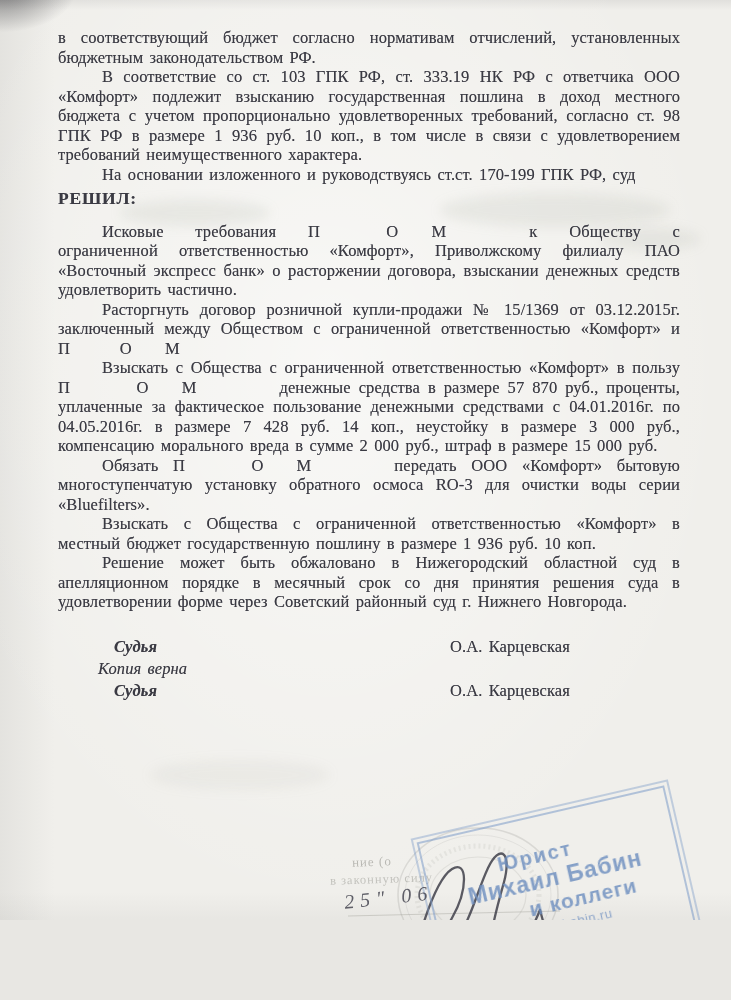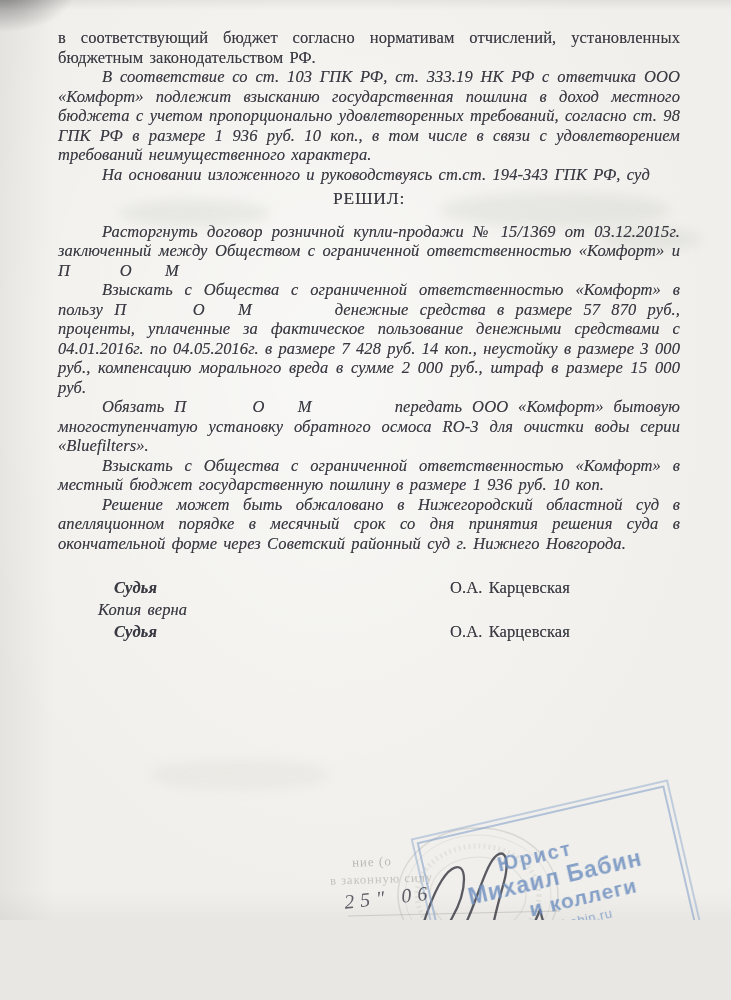--- a/index.html
+++ b/index.html
@@ -25,23 +25,23 @@
   .smudge.s3 { left:600px; top:228px; width:100px; height:22px; }
   .smudge.s4 { left:150px; top:760px; width:180px; height:30px; background:rgba(148,152,138,.08); }
 
   .content {
     position:absolute; left:58px; top:28px; width:622px;
     font-size:16.5px; line-height:19.5px; color:#3a3a43;
     text-align:justify; word-spacing:2px; letter-spacing:.1px;
     text-shadow:0 0 .6px rgba(58,58,67,.55);
   }
   .content p { text-align:justify; }
-  .content p.indent { text-indent:44px;font-style:italic; }
+  .content p.indent { text-indent:44px; }
   .heading {
-    text-align:center; font-weight:normal; font-size:17.5px;
+    text-align:left; font-weight:bold; font-size:17.5px;
     letter-spacing:.8px; margin:5px 0 13px 0;
   }
   .sig-block { margin-top:25px; }
   .sig-row { position:relative; height:22px; }
   .sig-label { position:absolute; left:56px; font-weight:bold;font-style:italic; }
   .sig-label.copy { left:40px; font-weight:normal; }
   .sig-name { position:absolute; left:392px; font-weight:normal; }
 
   
   .watermark-stamp {
@@ -90,27 +90,28 @@
 <div class="page">
   <div class="corner-shadow"></div>
   <div class="smudge s1"></div>
   <div class="smudge s2"></div>
   <div class="smudge s3"></div>
   <div class="smudge s4"></div>
 
   <div class="content">
     <p>в соответствующий бюджет согласно нормативам отчислений, установленных бюджетным законодательством РФ.</p>
     <p class="indent">В соответствие со ст. 103 ГПК РФ, ст. 333.19 НК РФ с ответчика ООО «Комфорт» подлежит взысканию государственная пошлина в доход местного бюджета с учетом пропорционально удовлетворенных требований, согласно ст. 98 ГПК РФ в размере 1 936 руб. 10 коп., в том числе в связи с удовлетворением требований неимущественного характера.</p>
-    <p class="indent">На основании изложенного и руководствуясь ст.ст. 194-343 ГПК РФ, суд</p>
+    <p class="indent">На основании изложенного и руководствуясь ст.ст. 170-199 ГПК РФ, суд</p>
     <div class="heading">РЕШИЛ:</div>
+    <p class="indent">Исковые требования П    О  М     к Обществу с ограниченной ответственностью «Комфорт», Приволжскому филиалу ПАО «Восточный экспресс банк» о расторжении договора, взыскании денежных средств удовлетворить частично.</p>
     <p class="indent">Расторгнуть договор розничной купли-продажи № 15/1369 от 03.12.2015г. заключенный между Обществом с ограниченной ответственностью «Комфорт» и П   О  М</p>
     <p class="indent">Взыскать с Общества с ограниченной ответственностью «Комфорт» в пользу П    О  М     денежные средства в размере 57 870 руб., проценты, уплаченные за фактическое пользование денежными средствами с 04.01.2016г. по 04.05.2016г. в размере 7 428 руб. 14 коп., неустойку в размере 3 000 руб., компенсацию морального вреда в сумме 2 000 руб., штраф в размере 15 000 руб.</p>
     <p class="indent">Обязать П    О  М     передать ООО «Комфорт» бытовую многоступенчатую установку обратного осмоса RO-3 для очистки воды серии «Bluefilters».</p>
     <p class="indent">Взыскать с Общества с ограниченной ответственностью «Комфорт» в местный бюджет государственную пошлину в размере 1 936 руб. 10 коп.</p>
-    <p class="indent">Решение может быть обжаловано в Нижегородский областной суд в апелляционном порядке в месячный срок со дня принятия решения суда в окончательной форме через Советский районный суд г. Нижнего Новгорода.</p>
+    <p class="indent">Решение может быть обжаловано в Нижегородский областной суд в апелляционном порядке в месячный срок со дня принятия решения суда в удовлетворении форме через Советский районный суд г. Нижнего Новгорода.</p>
 
     <div class="sig-block">
       <div class="sig-row">
         <span class="sig-label">Судья</span>
         <span class="sig-name">О.А. Карцевская</span>
       </div>
       <div class="sig-row">
         <span class="sig-label copy">Копия верна</span>
       </div>
       <div class="sig-row">

